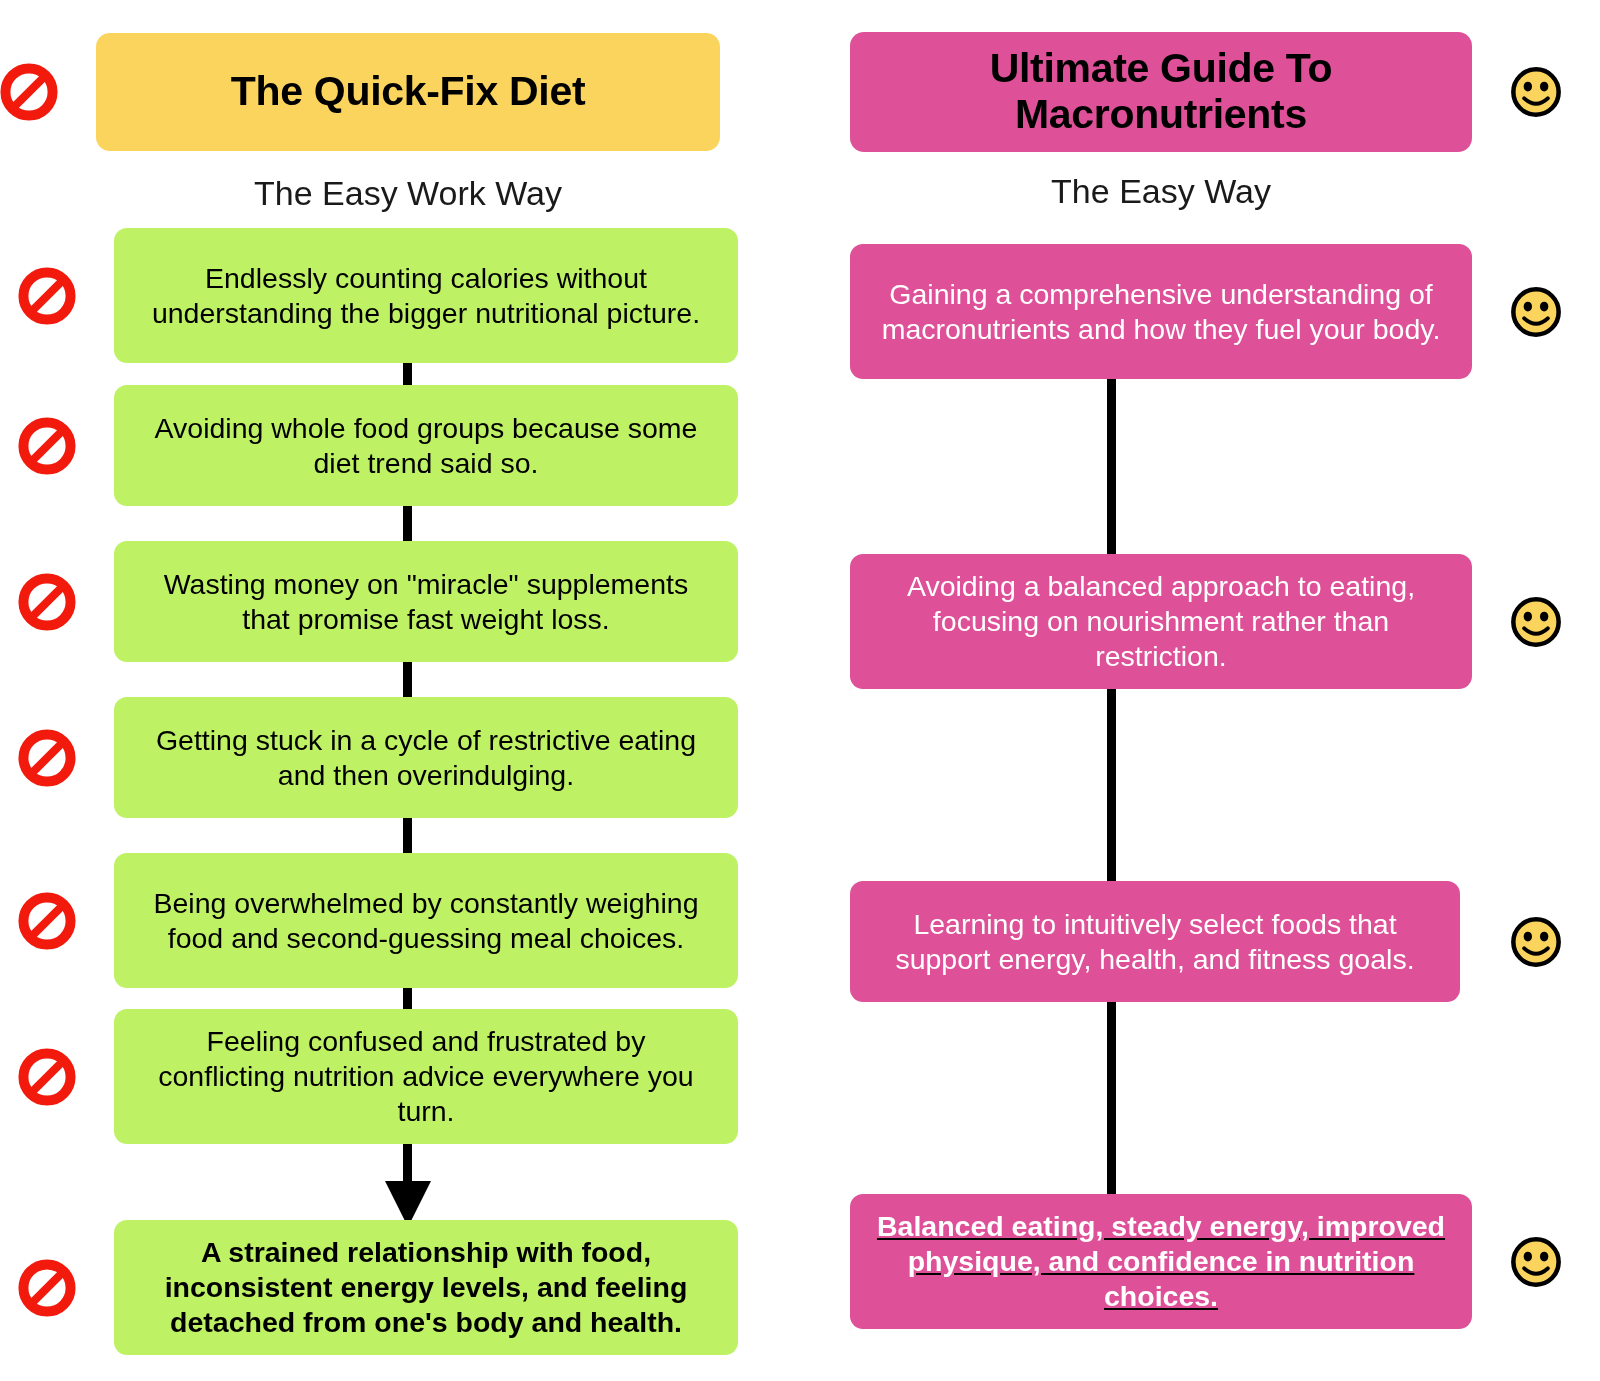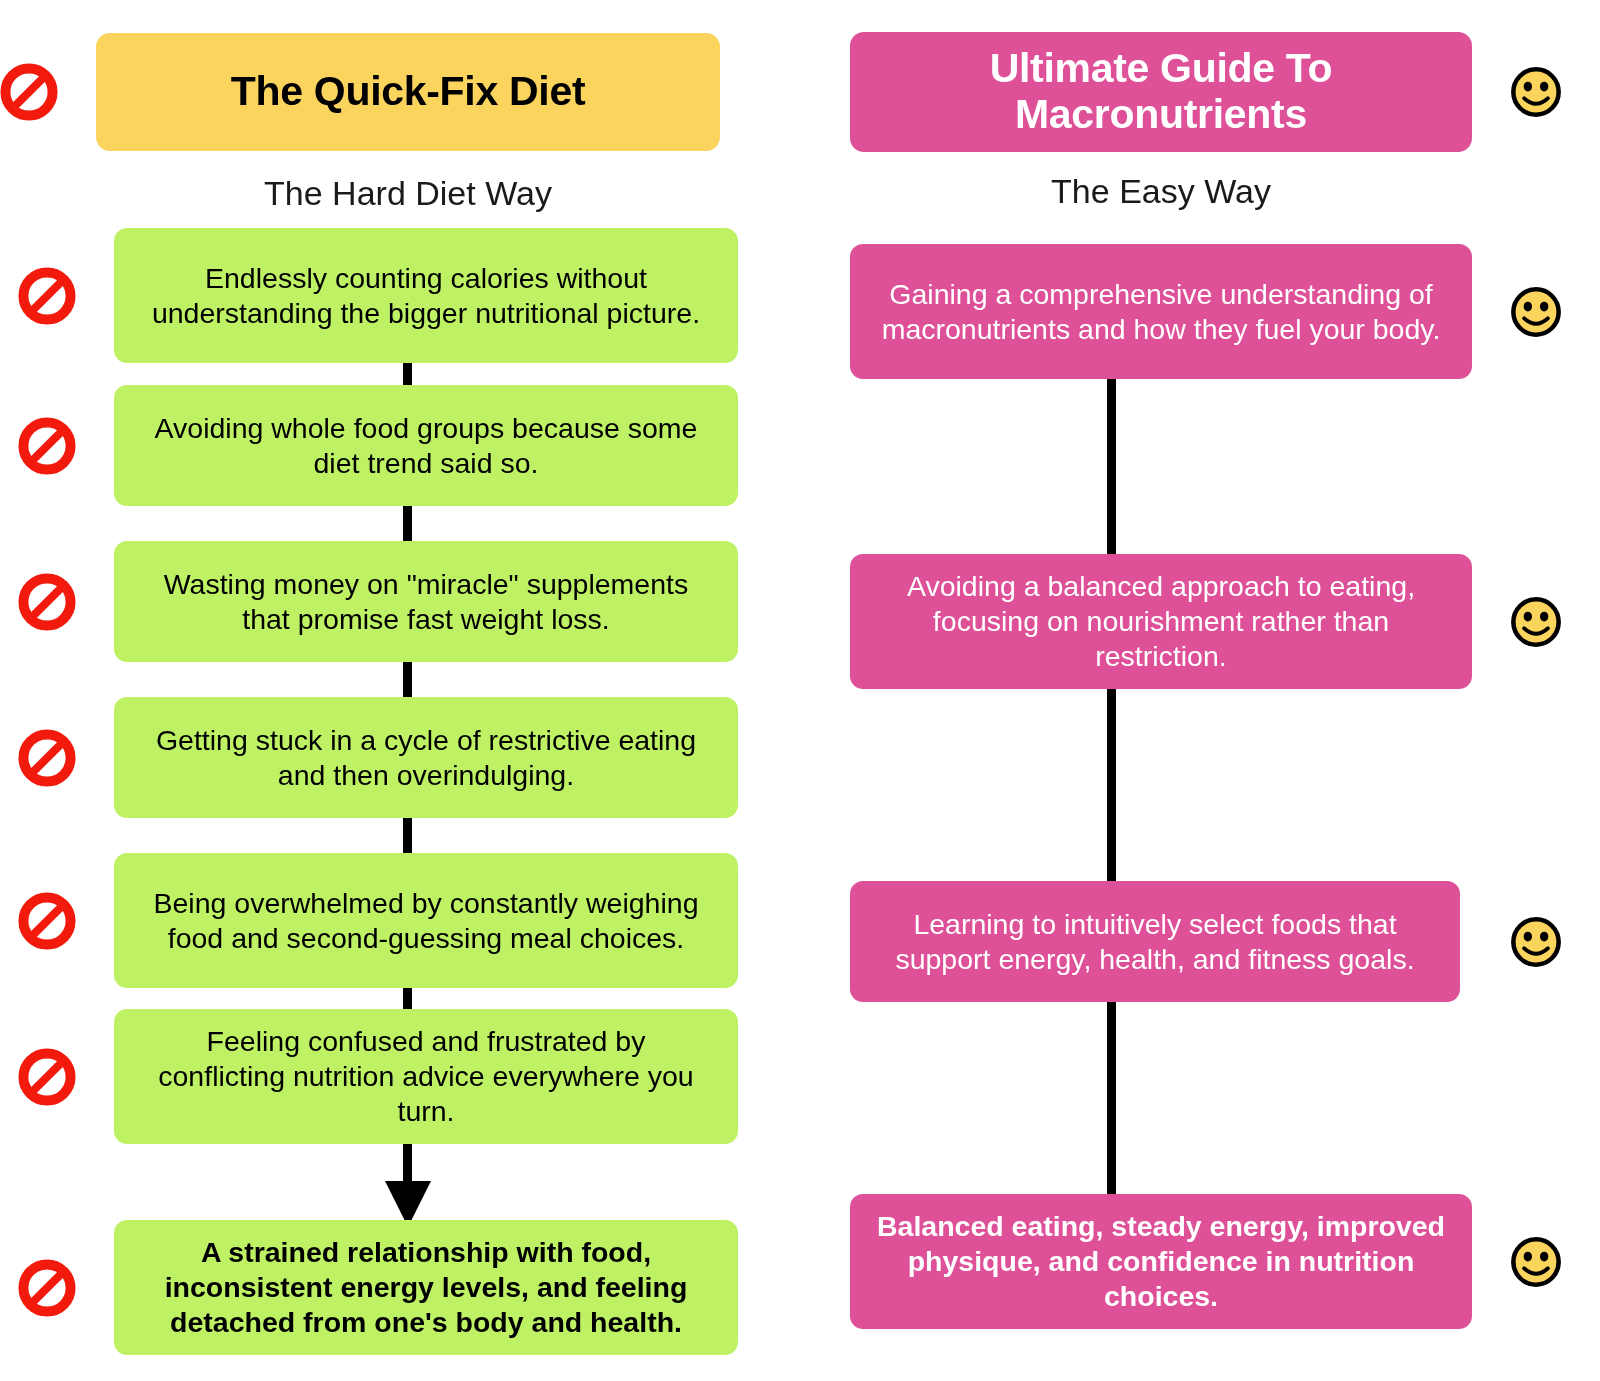--- a/index.html
+++ b/index.html
@@ -61,21 +61,21 @@
     background: #DE5198;
     margin-left: 0px;
   }
   .header-title {
     font-size: 41px;
     font-weight: bold;
     line-height: 1.12;
     letter-spacing: -0.3px;
   }
   .col-left .header-title { color: #000000; }
-  .col-right .header-title { color: #ffffff; }
+  .col-right .header-title { color: #000000; }
 
   .subtitle {
     text-align: center;
     font-size: 34px;
     color: #1a1a1a;
     line-height: 1;
   }
   .col-left .subtitle { width: 624px; margin-left: 96px; margin-top: 14px; }
   .col-right .subtitle { width: 622px; margin-left: 50px; margin-top: 12px; }
 
@@ -179,21 +179,21 @@
         <svg class="icon" viewBox="0 0 64 64">
           <circle cx="32" cy="32" r="26" fill="none" stroke="#F21A0D" stroke-width="11"></circle>
           <rect x="27.5" y="4" width="9" height="56" fill="#F21A0D" transform="rotate(45 32 32)"></rect>
         </svg>
       </div>
       <div class="header-card">
         <div class="header-title">The Quick-Fix Diet</div>
       </div>
     </div>
 
-    <div class="subtitle">The Hard Diet Way</div>
+    <div class="subtitle">The Easy Work Way</div>
 
     <div class="flow">
 
       <div class="spine" style="left: 403px; top: 130px; height: 830px;"></div>
       <div class="arrow-head" style="left: 385px; top: 953px;"></div>
 
       <div class="row">
         <div class="icon-slot-left">
           <svg class="icon" viewBox="0 0 64 64">
             <circle cx="32" cy="32" r="26" fill="none" stroke="#F21A0D" stroke-width="11"></circle>
@@ -336,21 +336,21 @@
         <div class="icon-slot-right">
           <svg class="icon" viewBox="0 0 64 64">
             <circle cx="32" cy="32" r="25" fill="#FBD45E" stroke="#000000" stroke-width="5"></circle>
             <ellipse cx="23" cy="26" rx="4.6" ry="5.4" fill="#000000"></ellipse>
             <ellipse cx="41" cy="26" rx="4.6" ry="5.4" fill="#000000"></ellipse>
             <path d="M19 39 Q32 51 45 39" fill="none" stroke="#000000" stroke-width="4.4" stroke-linecap="round"></path>
           </svg>
         </div>
       </div>
 
-      <div class="row" style="margin-top:192px;">
+      <div class="row" style="margin-top:192px;text-decoration:underline;">
         <div class="card emphasis" style="height:135px;">
           <div class="card-text">Balanced eating, steady energy, improved physique, and confidence in nutrition choices.</div>
         </div>
         <div class="icon-slot-right">
           <svg class="icon" viewBox="0 0 64 64">
             <circle cx="32" cy="32" r="25" fill="#FBD45E" stroke="#000000" stroke-width="5"></circle>
             <ellipse cx="23" cy="26" rx="4.6" ry="5.4" fill="#000000"></ellipse>
             <ellipse cx="41" cy="26" rx="4.6" ry="5.4" fill="#000000"></ellipse>
             <path d="M19 39 Q32 51 45 39" fill="none" stroke="#000000" stroke-width="4.4" stroke-linecap="round"></path>
           </svg>

